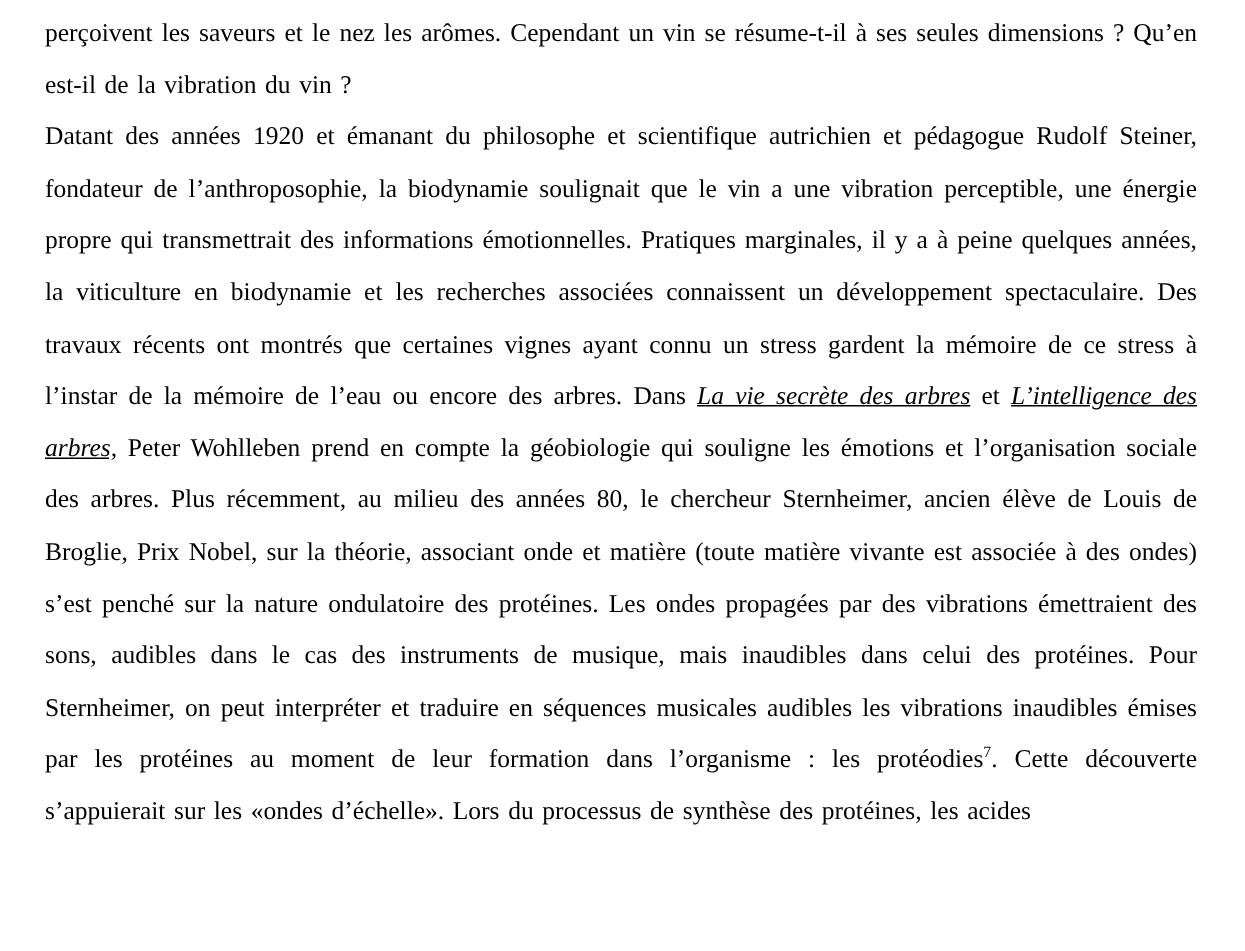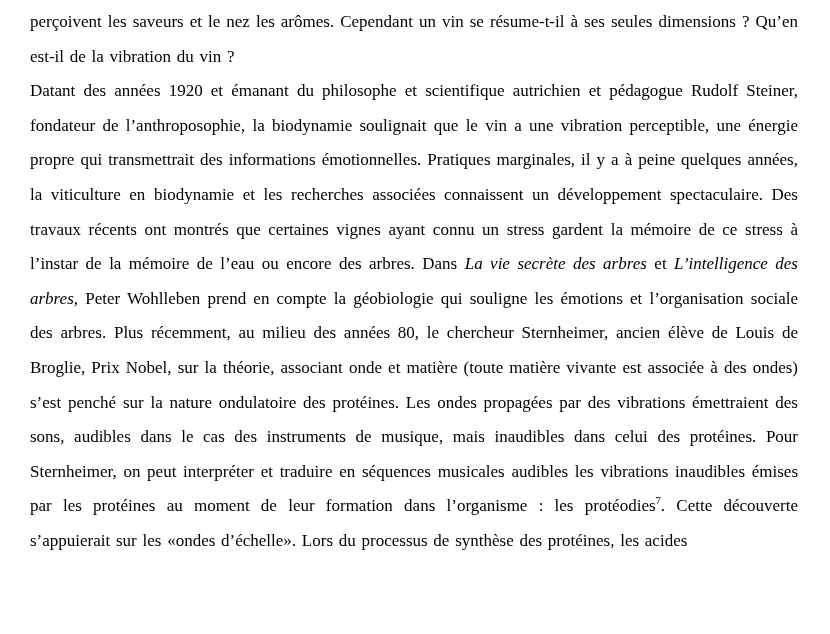--- a/index.html
+++ b/index.html
@@ -24,20 +24,21 @@
   p.para {
     margin: 0;
     padding: 0;
     text-align: justify;
     font-size: 17px;
     line-height: 34.6px;
     word-spacing: 1.5px;
   }
   .seg-italic {
     font-style: italic;
+    text-decoration: underline;
   }
   sup.seg-sup {
     font-size: 0.62em;
     line-height: 0;
     vertical-align: super;
   }
 </style>
 </head>
 <body>
 

